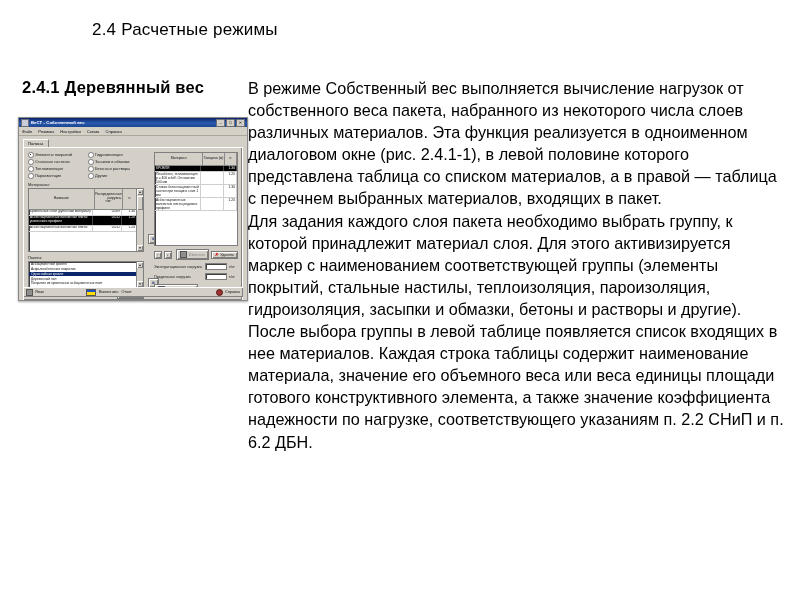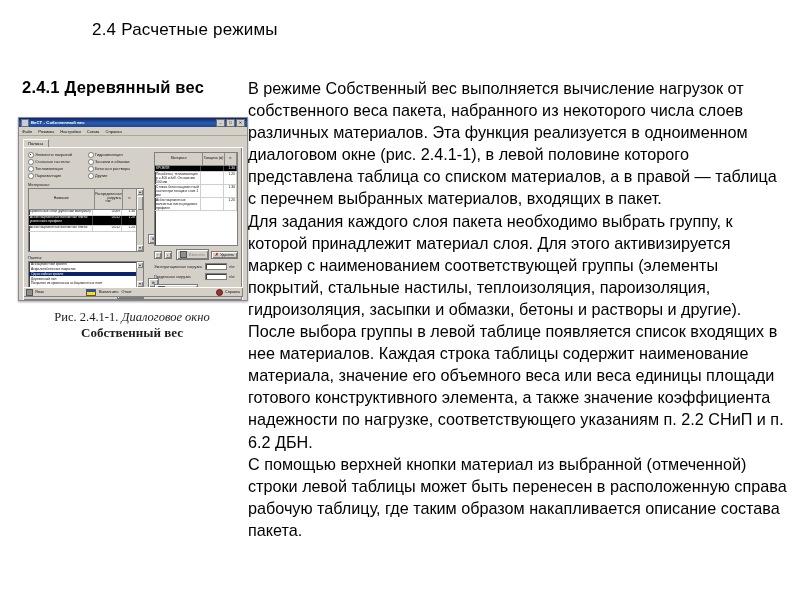--- a/index.html
+++ b/index.html
@@ -378,21 +378,20 @@
 </head>
 <body>
 
 <div id="slide-title">2.4 Расчетные режимы</div>
 
 <div id="section-title">2.4.1 Деревянный вес</div>
 
 <div id="body-text">
   <p>В режиме Собственный вес выполняется вычисление нагрузок от собственного веса пакета, набранного из некоторого числа слоев различных материалов. Эта функция реализуется в одноименном диалоговом окне (рис. 2.4.1-1), в левой половине которого представлена таблица со списком материалов, а в правой — таблица с перечнем выбранных материалов, входящих в пакет.</p>
   <p>Для задания каждого слоя пакета необходимо выбрать группу, к которой принадлежит материал слоя. Для этого активизируется маркер с наименованием соответствующей группы (элементы покрытий, стальные настилы, теплоизоляция, пароизоляция, гидроизоляция, засыпки и обмазки, бетоны и растворы и другие). После выбора группы в левой таблице появляется список входящих в нее материалов. Каждая строка таблицы содержит наименование материала, значение его объемного веса или веса единицы площади готового конструктивного элемента, а также значение коэффициента надежности по нагрузке, соответствующего указаниям п. 2.2 СНиП и п. 6.2 ДБН.</p>
-  <p>С помощью верхней кнопки материал из выбранной (отмеченной) строки левой таблицы может быть перенесен в расположенную справа рабочую таблицу, где таким образом накапливается описание состава пакета.</p>
 </div>
 
 <div id="figure">
 
   <div class="shot">
 
     <div class="titlebar">
       <span class="tb-icon"></span>
       <span class="tb-text">ВеСТ - Собственный вес</span>
       <span class="tb-buttons">
@@ -590,19 +589,13 @@
         <span>Выполнить</span>
         <span>Отчет</span>
       </span>
       <span class="sb-right">
         <span class="globe-icon"></span>
         <span>Справка</span>
       </span>
     </div>
   </div>
 
-  <div id="figure-caption">
-    <span>Рис. 2.4.1-1.</span>
-    <span class="cap-italic">Диалоговое окно</span>
-    <br>
-    <span class="cap-bold">Собственный вес</span>
-  </div>
 </div>
 
 </body></html>

